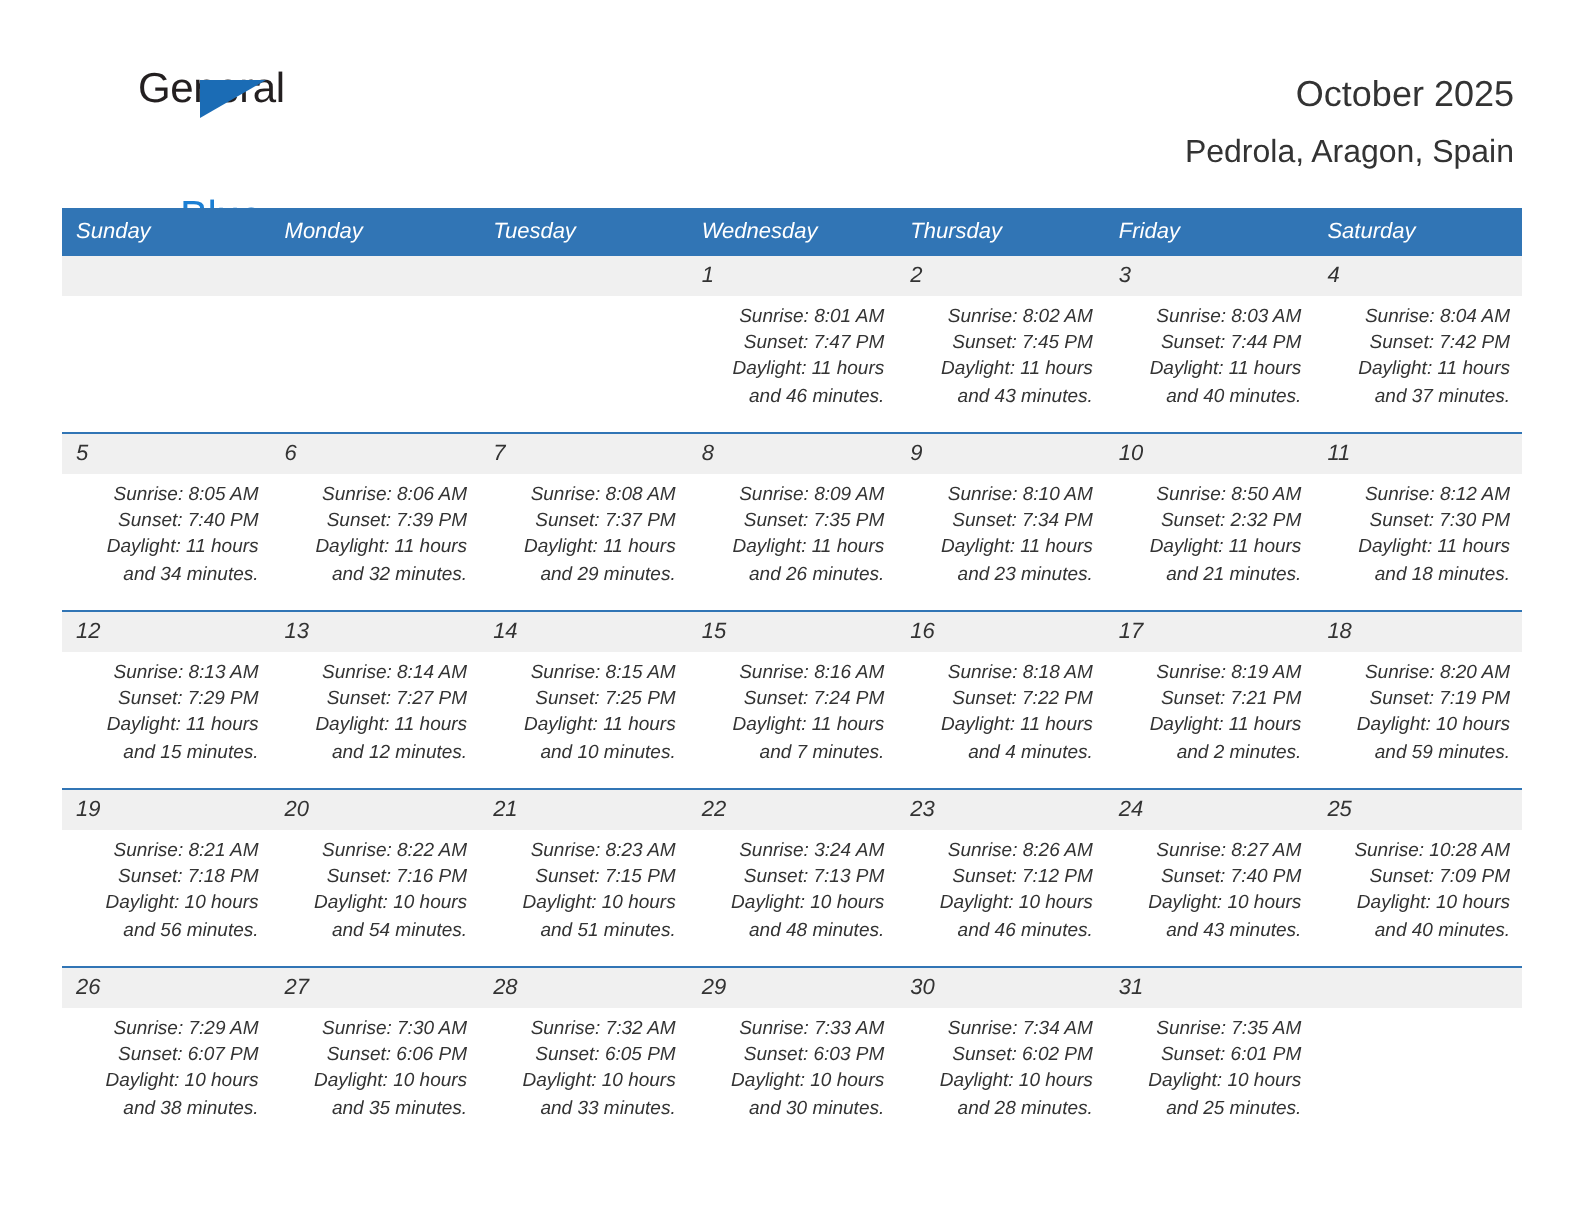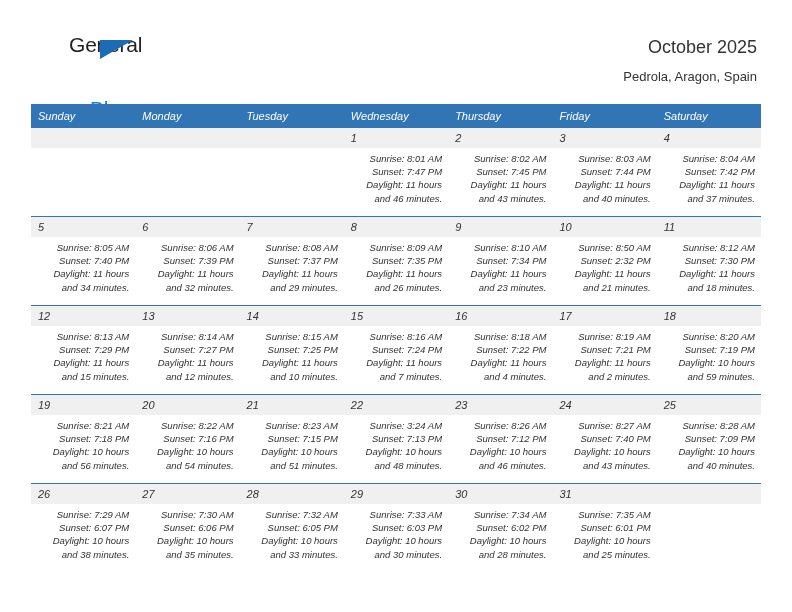--- a/index.html
+++ b/index.html
@@ -72,21 +72,21 @@
     top: 32px;
     text-align: right;
   }
   .month-title {
     font-size: 18px;
     color: #333333;
     line-height: 30px;
     white-space: nowrap;
   }
   .location-title {
-    font-size: 13px;
+    font-size: 16px;
     color: #333333;
     line-height: 18px;
     margin-top: 6px;
     white-space: nowrap;
   }
 
   
   .calendar {
     position: absolute;
     left: 31px;
@@ -402,21 +402,21 @@
             <div class="info">
               <div>Sunrise: 8:27 AM</div>
               <div>Sunset: 7:40 PM</div>
               <div>Daylight: 10 hours</div>
               <div>and 43 minutes.</div>
             </div>
           </td>
           <td>
             <span class="daynum">25</span>
             <div class="info">
-              <div>Sunrise: 8:28 AM</div>
+              <div>Sunrise: 10:28 AM</div>
               <div>Sunset: 7:09 PM</div>
               <div>Daylight: 10 hours</div>
               <div>and 40 minutes.</div>
             </div>
           </td>
         </tr>
         <tr class="week-row">
           <td>
             <span class="daynum">26</span>
             <div class="info">

